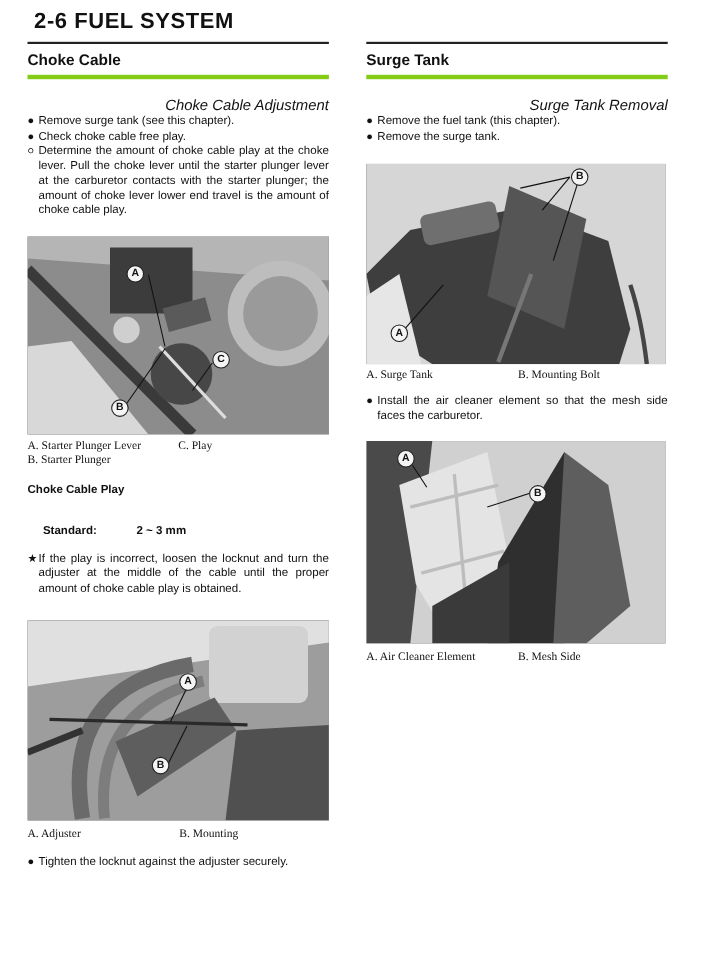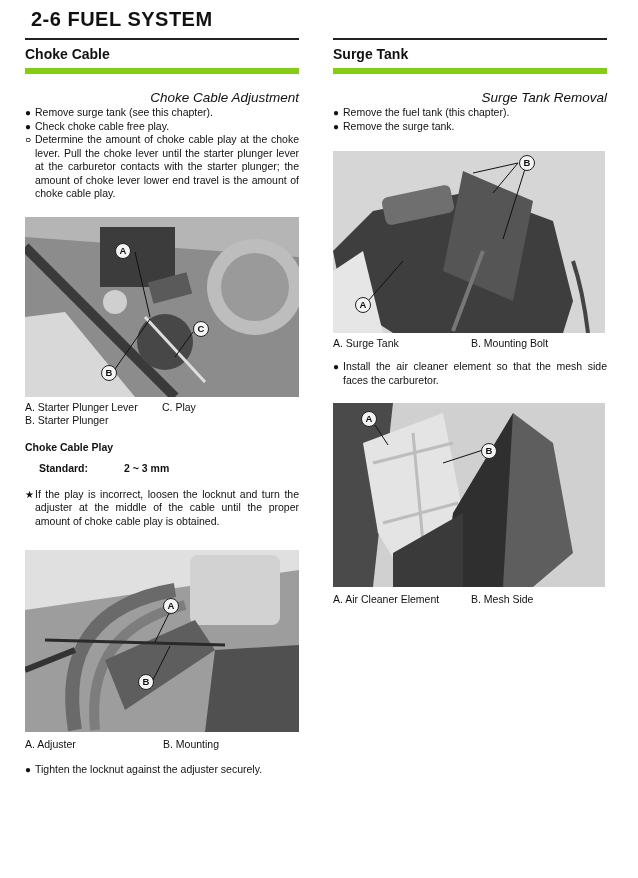--- a/index.html
+++ b/index.html
@@ -1,31 +1,31 @@
 <!DOCTYPE html>
 <html><head>
 <meta charset="utf-8">
 <style>
   html,body{margin:0;padding:0;background:#fff;}
   body{width:638px;height:878px;position:relative;overflow:hidden;font-family:"Liberation Sans",sans-serif;color:#111;}
   .page-header{position:absolute;left:31px;top:8px;font-size:20px;font-weight:bold;letter-spacing:0.5px;}
   .col{position:absolute;top:38px;width:274px;}
   .col.left{left:25px;}
   .col.right{left:333px;}
-  .sec-title{border-top:2px solid #222;border-bottom:6px solid #84cc16;padding:5px 0 5px 0;font-size:14px;font-weight:bold;height:18px;line-height:18px;}
+  .sec-title{border-top:2px solid #222;border-bottom:4px solid #84cc16;padding:5px 0 5px 0;font-size:14px;font-weight:bold;height:18px;line-height:18px;}
   .sub-title{font-style:italic;font-size:13.5px;margin-top:16px;line-height:16px;text-align:right;}
   ul.steps{list-style:none;margin:0;padding:0;}
   ul.steps li{font-size:10.5px;line-height:13.5px;position:relative;padding-left:10px;text-align:justify;}
   ul.steps li .bullet{position:absolute;left:0;top:0;font-size:10px;}
   .photo{position:relative;background:#888;overflow:hidden;}
   .photo svg{display:block;width:100%;height:100%;}
   .callout{position:absolute;width:14px;height:14px;border-radius:50%;background:#f4f4f4;border:1px solid #222;font-size:9.5px;font-weight:bold;text-align:center;line-height:14px;}
-  .caption-row{font-size:10.5px;line-height:13px;display:flex;}
+  .caption-row{font-size:10.5px;line-height:13px;display:flex;font-family:Liberation Serif, serif;}
   .spec-title{font-size:10.5px;font-weight:bold;margin-top:14px;}
-  .spec-row{font-size:10.5px;font-weight:bold;margin-top:9px;padding-left:14px;display:flex;}
+  .spec-row{font-size:10.5px;font-weight:bold;margin-top:25px;padding-left:14px;display:flex;}
   .spec-row .label{width:85px;}
 </style>
 </head>
 <body>
 
 <div class="page-header">2-6  FUEL SYSTEM</div>
 
 <div class="col left">
   <div class="sec-title">Choke Cable</div>
   <div class="sub-title" style="margin-top:16px;">Choke Cable Adjustment</div>

